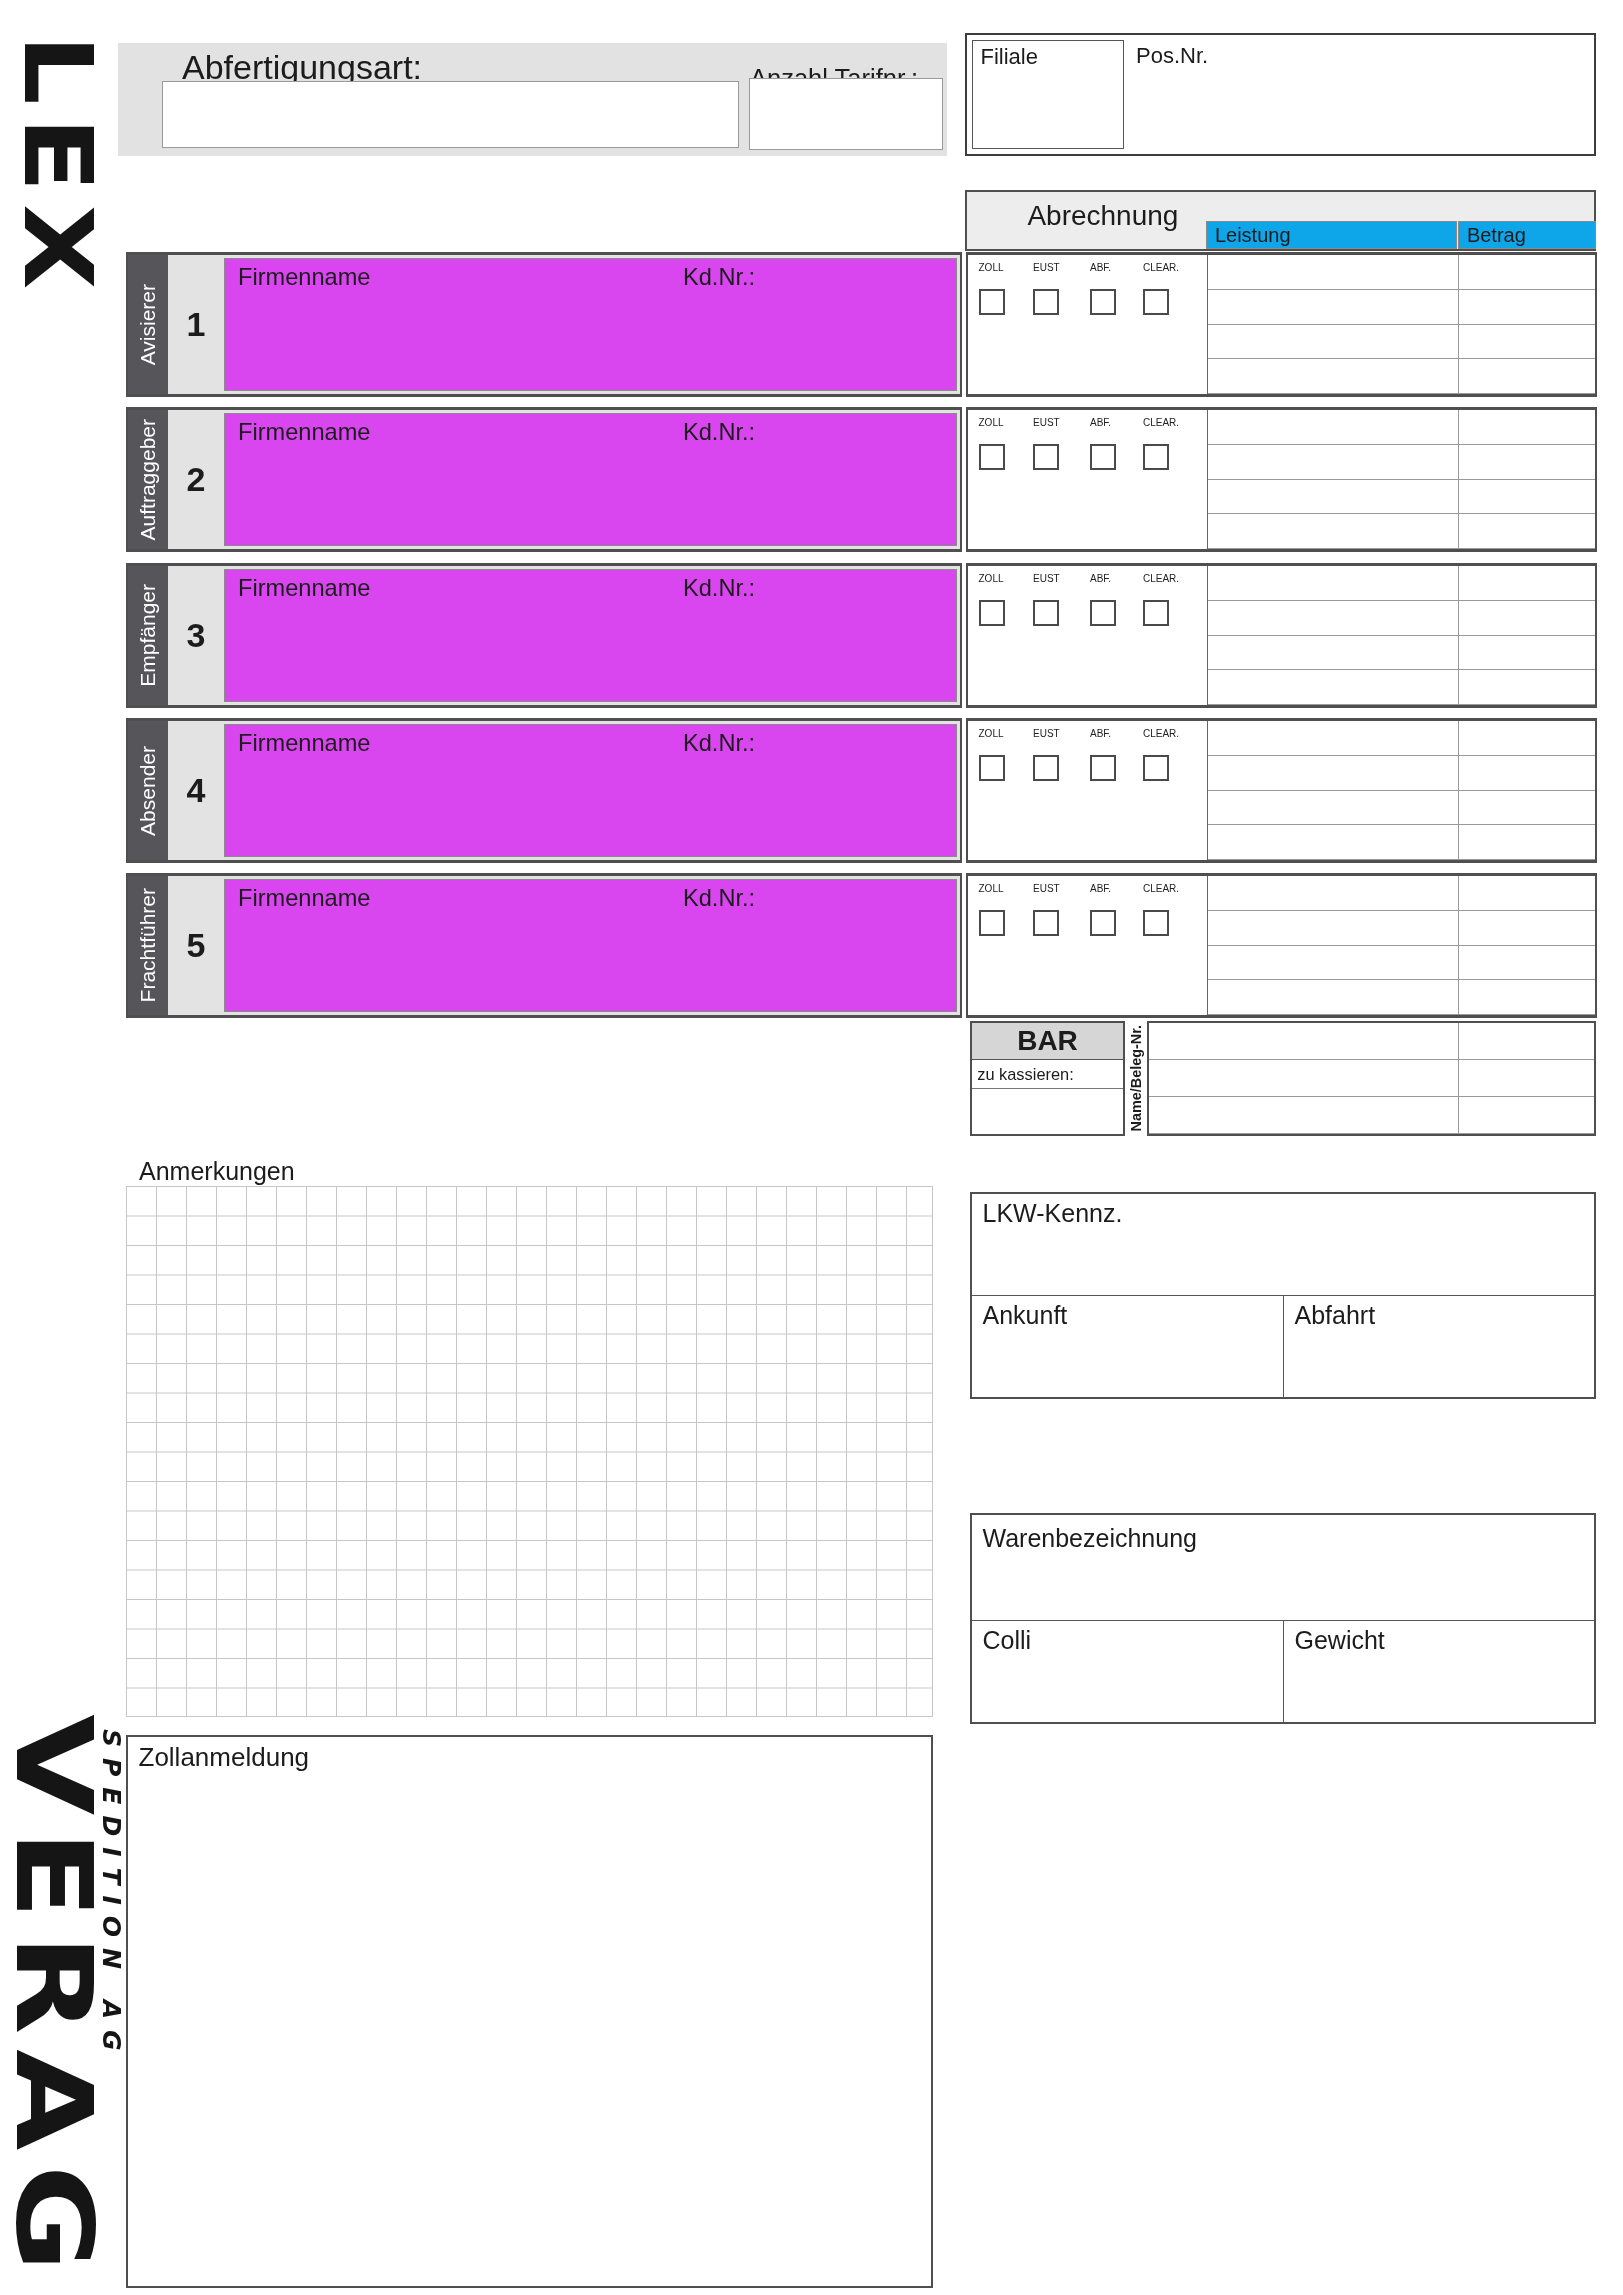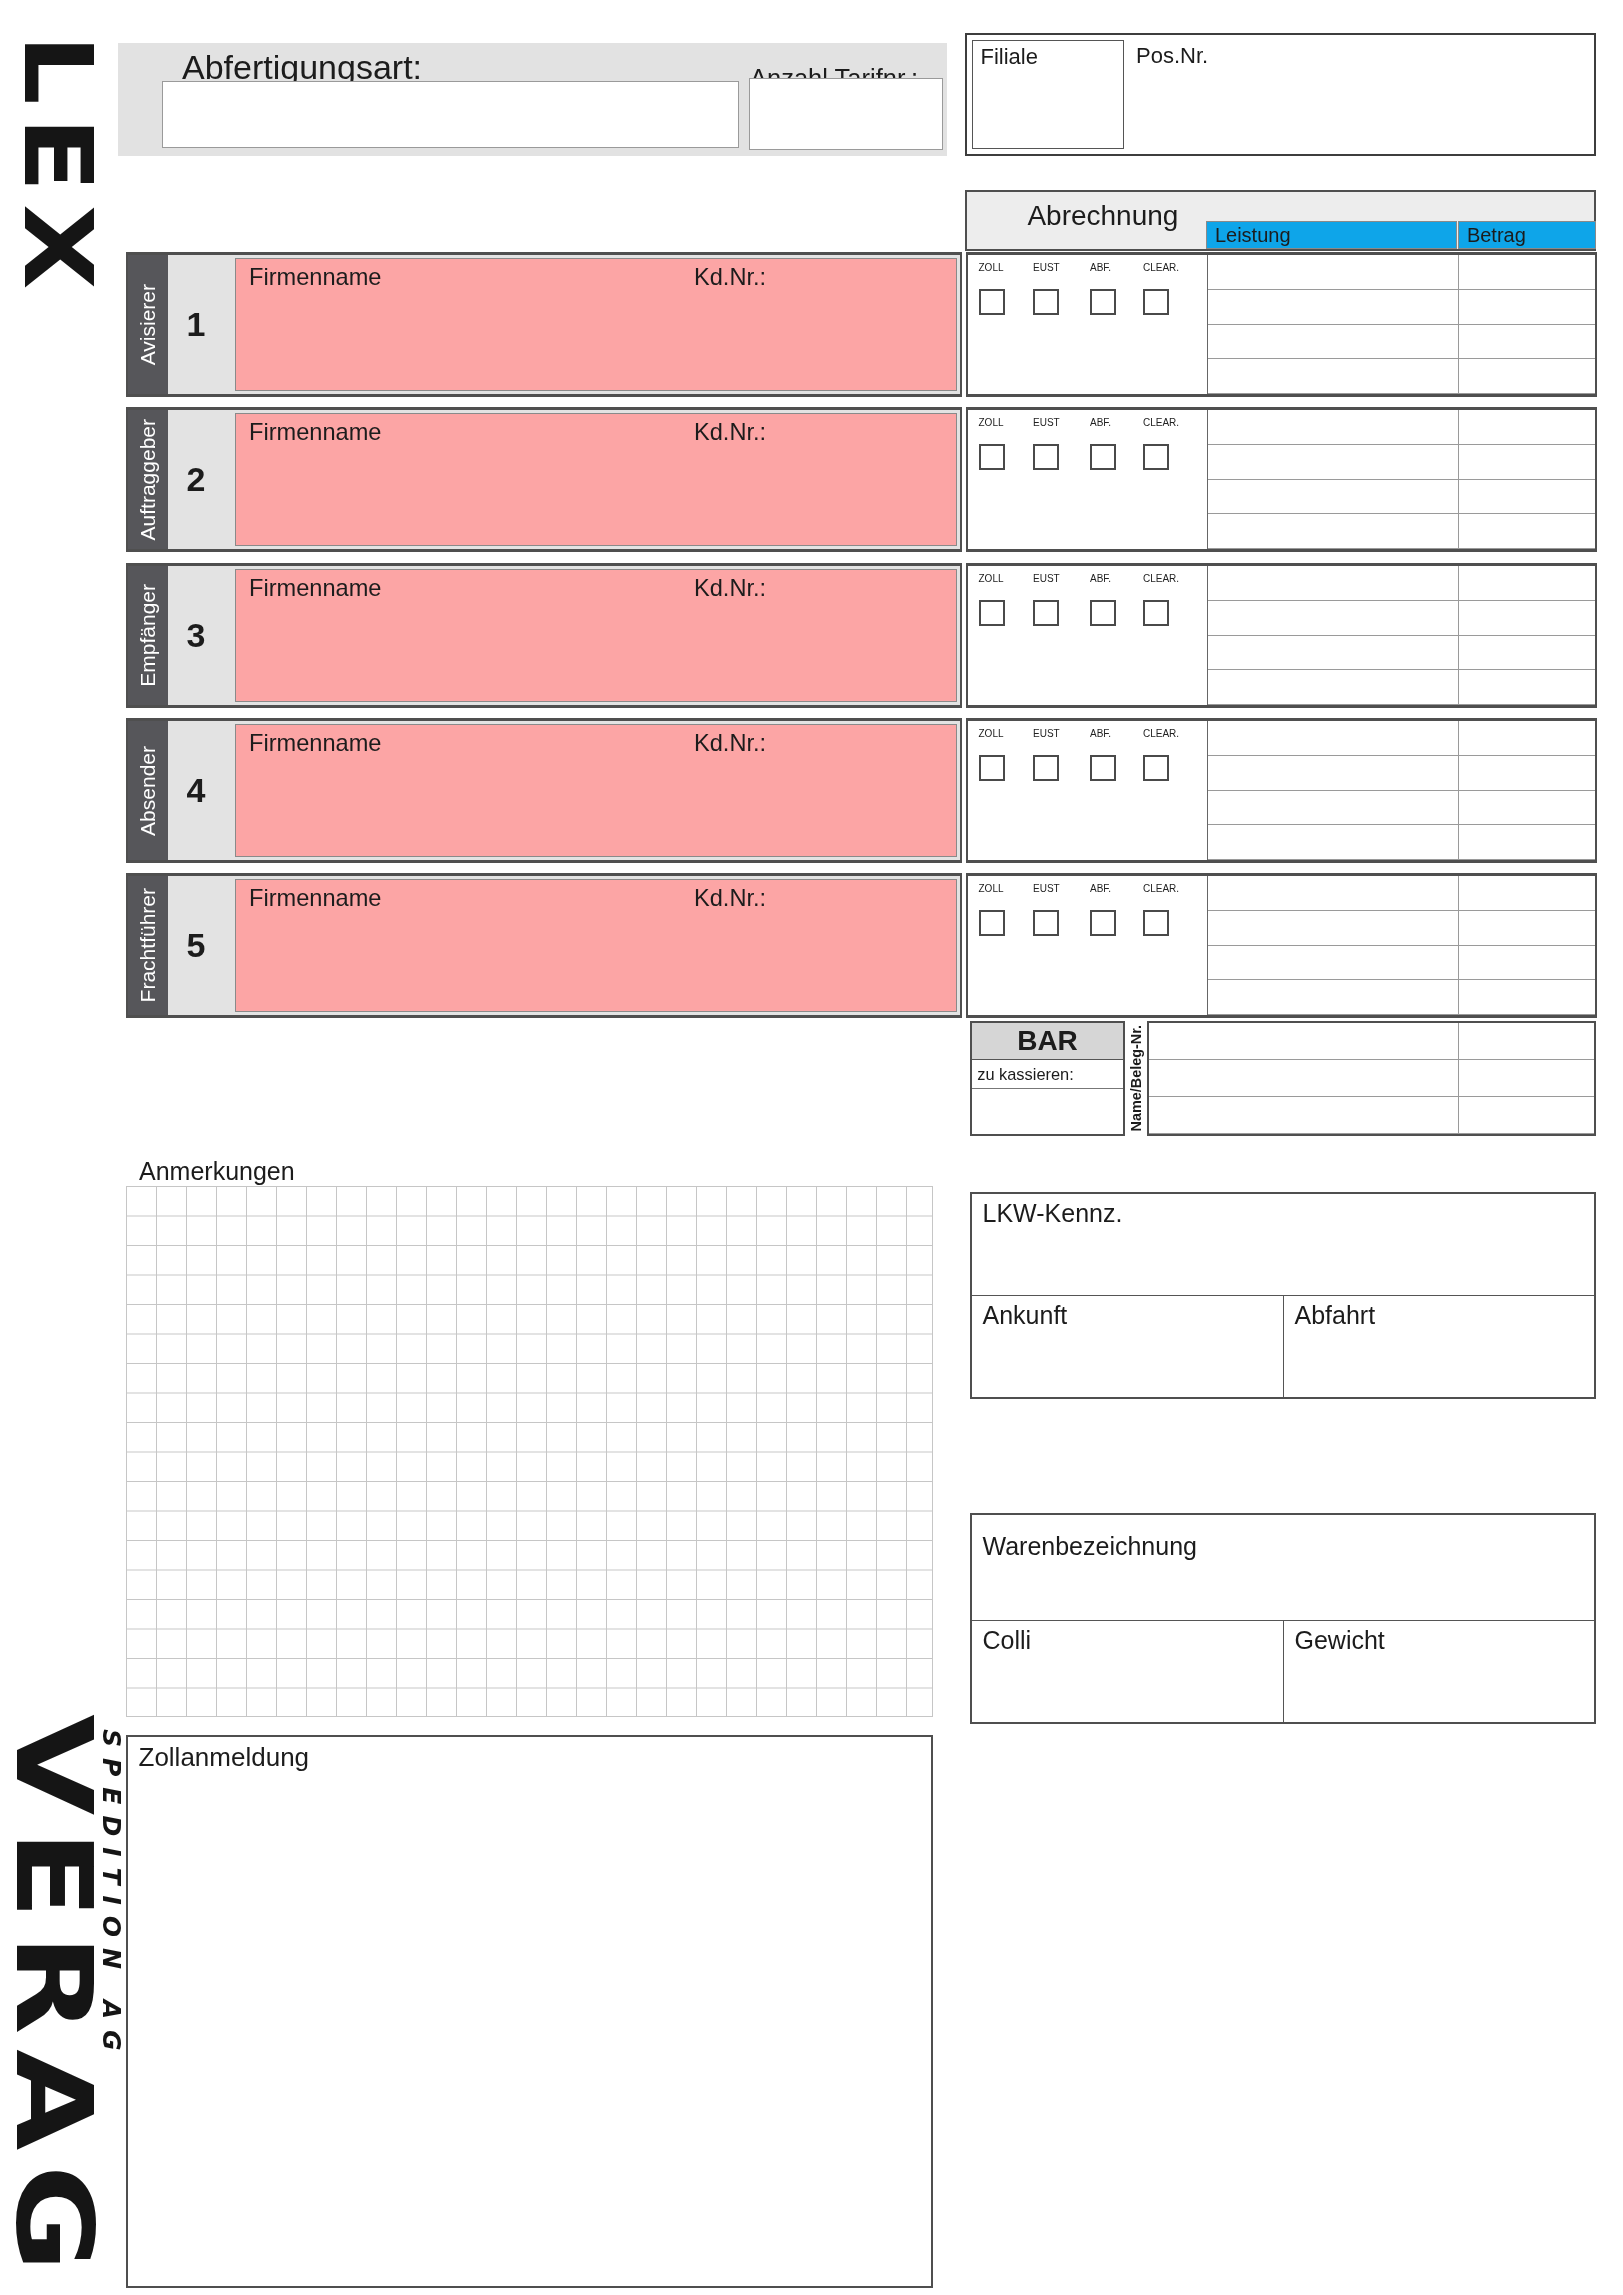--- a/index.html
+++ b/index.html
@@ -51,21 +51,21 @@
 
   
   .party-block { position:absolute; left:126px; width:1470px; height:145px; }
   .block-left { position:absolute; left:0; top:0; width:836px; height:100%; background:#e3e3e3;
                 border:2px solid #4f4f4f; border-top-width:3.3px; border-bottom-width:3.3px; }
   .role-bar { position:absolute; left:0; top:0; bottom:0; width:40px; background:#56565a;
               display:flex; align-items:center; justify-content:center; }
   .role-bar span { color:#ffffff; font-size:21px; line-height:26px; }
   .num-cell { position:absolute; left:40px; top:0; bottom:0; width:56px;
               display:flex; align-items:center; justify-content:center; font-size:34px; font-weight:bold; }
-  .company-field { position:absolute; left:96px; top:3.3px; right:3.3px; bottom:3.3px; background:#fca5a5; border:1.3px solid #8a8a8a;margin-left:11px; }
+  .company-field { position:absolute; left:96px; top:3.3px; right:3.3px; bottom:3.3px; background:#d946ef; border:1.3px solid #8a8a8a; }
   .firmenname-label { position:absolute; left:13px; top:5.2px; font-size:23.6px; }
   .kdnr-label { position:absolute; left:458px; top:5.2px; font-size:23.6px; }
 
   .block-right { position:absolute; left:840px; top:0; width:631px; height:100%; background:#fff;
                  border:2px solid #4f4f4f; border-top-width:3.3px; border-bottom-width:3.3px; }
   .cb-label { position:absolute; top:6.5px; font-size:10px; color:#222; }
   .cb-box { position:absolute; top:34px; width:26px; height:26px; border:2px solid #4a4a4a; background:#fff; }
   .cb-l1 { left:10.5px; } .cb-l2 { left:65px; } .cb-l3 { left:122px; } .cb-l4 { left:175px; }
 
   .acct-table { position:absolute; left:239px; top:0; bottom:0; right:0; border-left:1.3px solid #666; }
@@ -307,21 +307,21 @@
     </div>
     <div class="panel-area div-top" style="left:0; top:101px; width:311px; bottom:0">
       <span class="panel-label">Ankunft</span>
     </div>
     <div class="panel-area div-top div-left" style="left:311px; top:101px; right:0; bottom:0">
       <span class="panel-label">Abfahrt</span>
     </div>
   </div>
 
   <div class="panel" style="left:970px; top:1513px; width:626px; height:211px">
-    <div class="panel-area" style="left:0; top:12px; right:0; height:105px">
+    <div class="panel-area" style="left:0; top:4px; right:0; height:105px">
       <span class="panel-label">Warenbezeichnung</span>
     </div>
     <div class="panel-area div-top" style="left:0; top:105px; width:311px; bottom:0">
       <span class="panel-label">Colli</span>
     </div>
     <div class="panel-area div-top div-left" style="left:311px; top:105px; right:0; bottom:0">
       <span class="panel-label">Gewicht</span>
     </div>
   </div>
 

